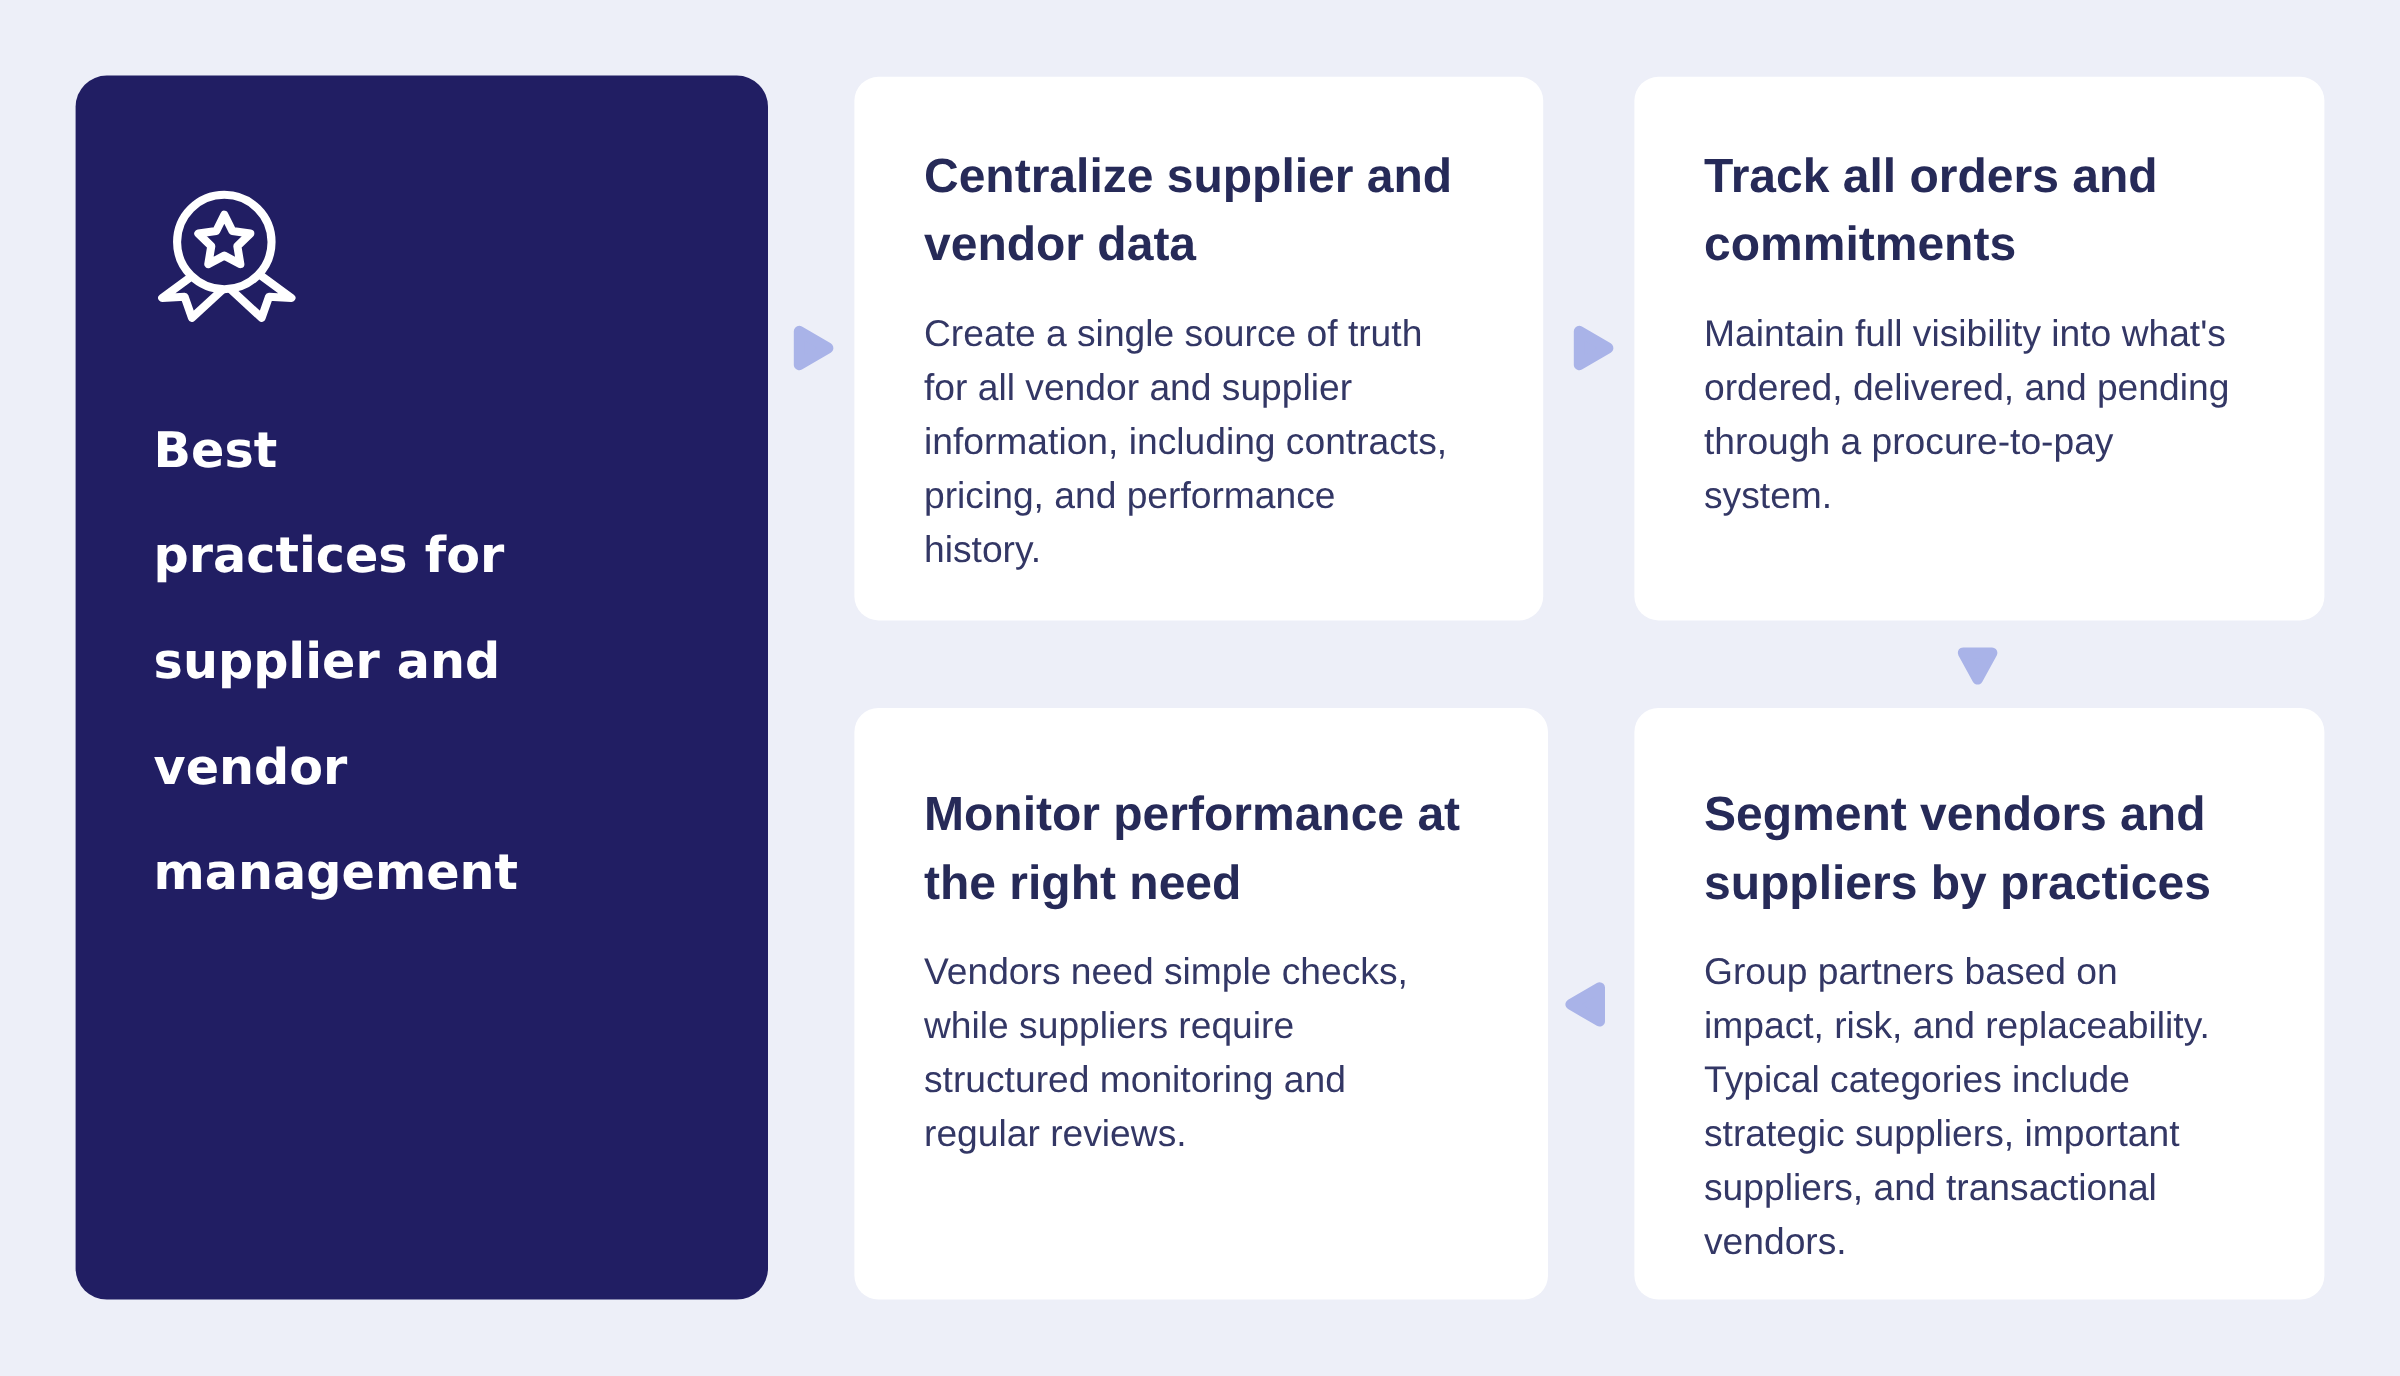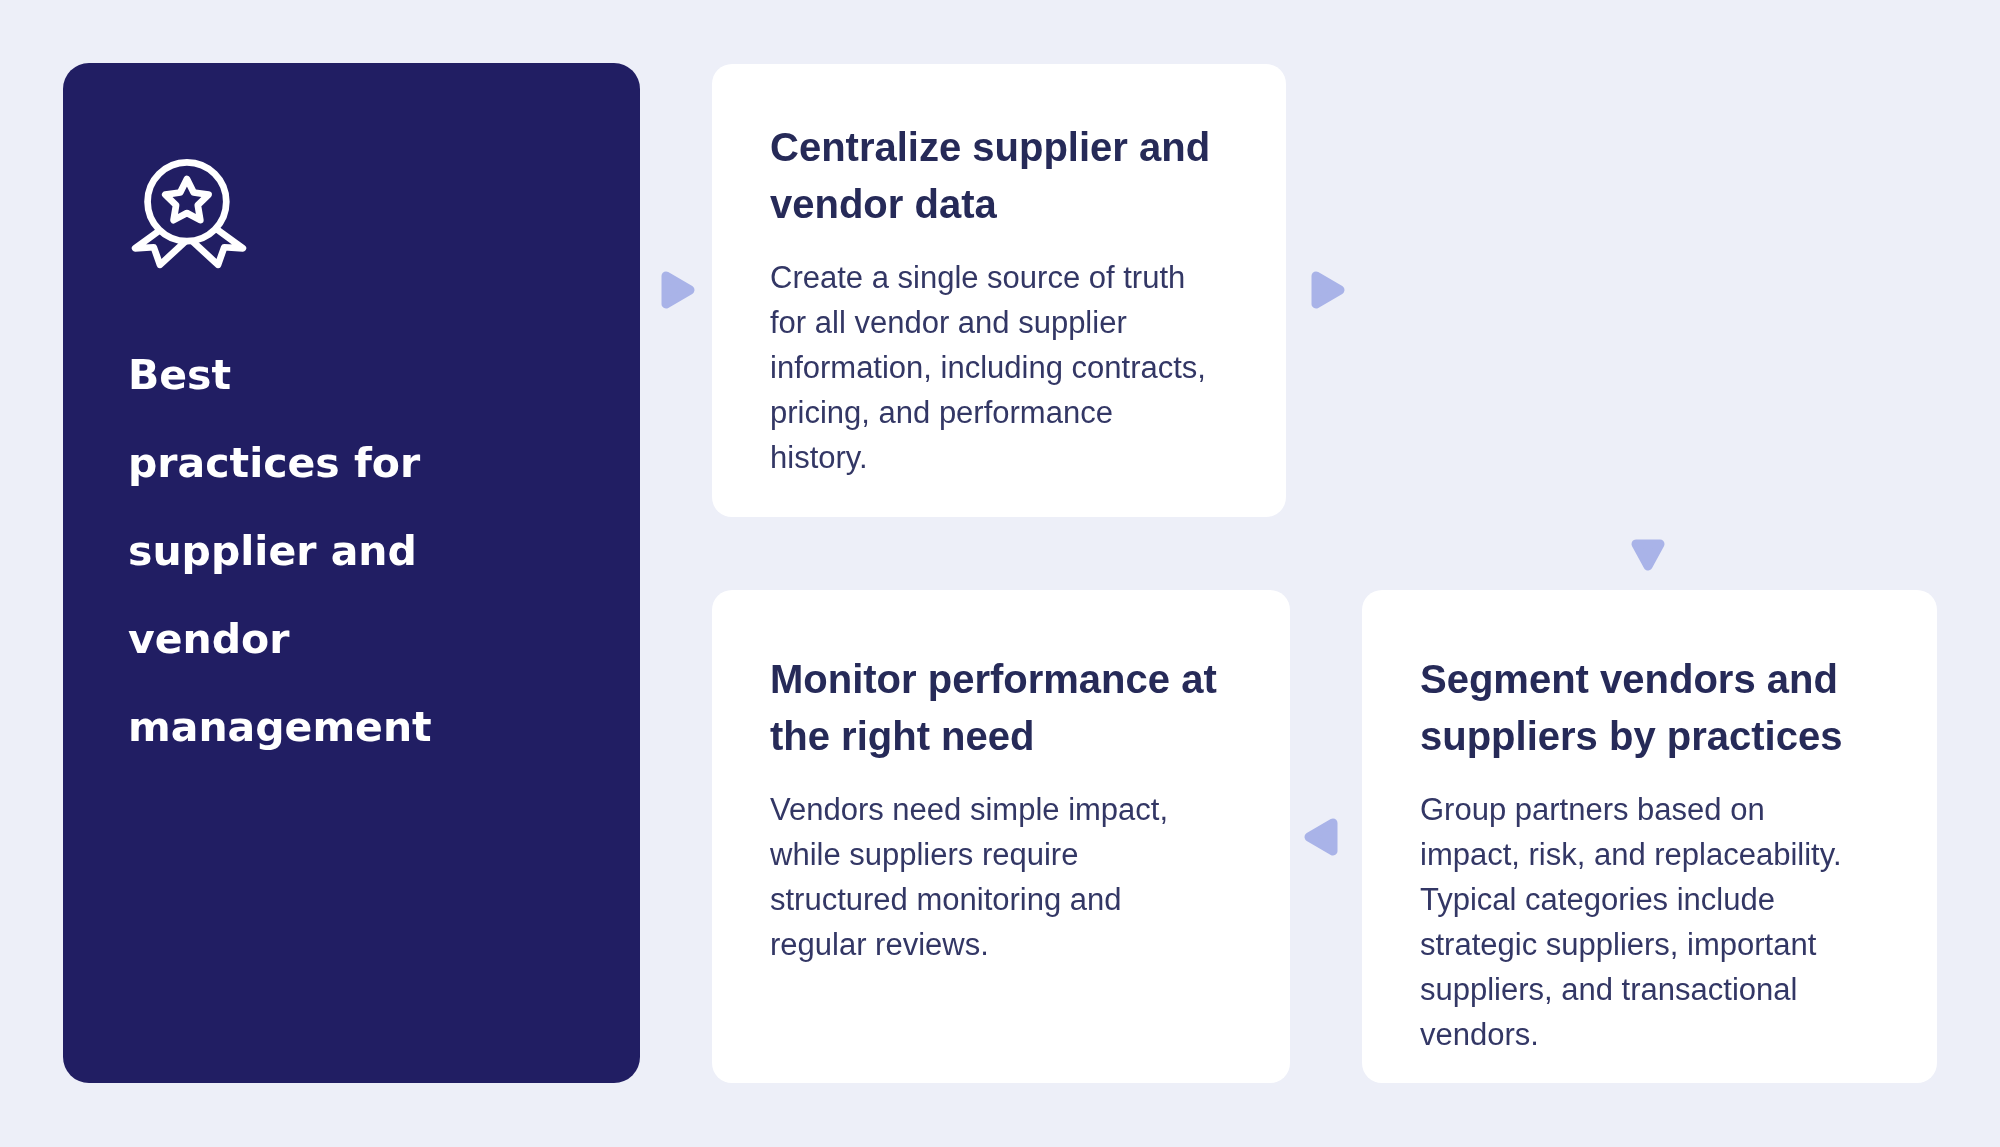--- a/index.html
+++ b/index.html
@@ -78,26 +78,36 @@
       <h2>Centralize supplier and
 vendor data</h2>
       <p>Create a single source of truth
 for all vendor and supplier
 information, including contracts,
 pricing, and performance
 history.</p>
     </div>
   </div>
 
+  <div class="card card2">
+    <div class="inner">
+      <h2>Track all orders and
+commitments</h2>
+      <p>Maintain full visibility into what's
+ordered, delivered, and pending
+through a procure-to-pay
+system.</p>
+    </div>
+  </div>
 
   <div class="card card3">
     <div class="inner">
       <h2>Monitor performance at
 the right need</h2>
-      <p>Vendors need simple impact,
+      <p>Vendors need simple checks,
 while suppliers require
 structured monitoring and
 regular reviews.</p>
     </div>
   </div>
 
   <div class="card card4">
     <div class="inner">
       <h2>Segment vendors and
 suppliers by practices</h2>

